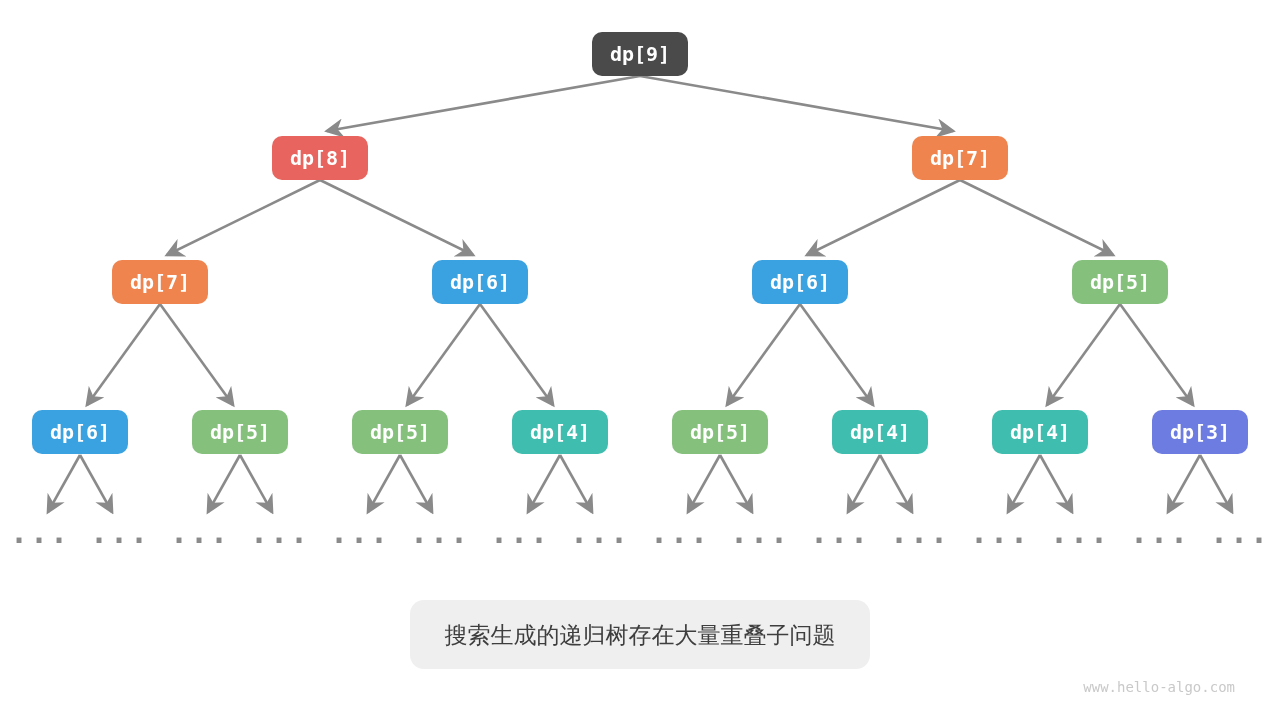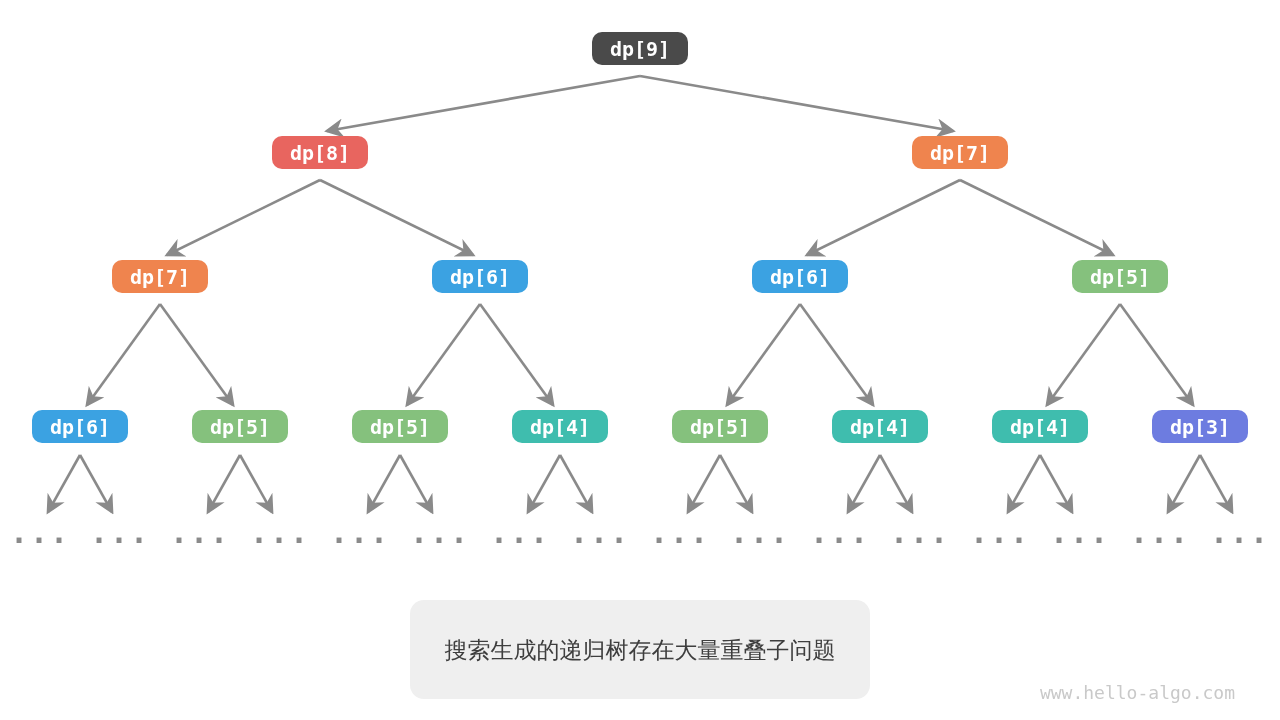--- a/index.html
+++ b/index.html
@@ -17,21 +17,21 @@
   }
   #edges-svg {
     position: absolute;
     left: 0; top: 0;
     width: 1280px;
     height: 720px;
   }
   .node {
     position: absolute;
     width: 96px;
-    height: 33px;
+    height: 44px;
     border-radius: 10px;
     display: flex;
     align-items: center;
     justify-content: center;
     color: #ffffff;
     font-family: "DejaVu Sans Mono", monospace;
     font-size: 20px;
     font-weight: 600;
     letter-spacing: 0px;
     box-sizing: border-box;
@@ -47,39 +47,39 @@
     font-size: 30px;
     font-weight: bold;
     letter-spacing: 2px;
     line-height: 10px;
   }
   .caption {
     position: absolute;
     left: 410px;
     top: 600px;
     width: 460px;
-    height: 99px;
+    height: 69px;
     background: #efefef;
     border-radius: 14px;
     display: flex;
     flex-direction: column;
     align-items: center;
     justify-content: center;
     color: #3e3e3e;
     font-size: 23px;
     line-height: 34px;
     text-align: center;
   }
   .watermark {
     position: absolute;
     right: 45px;
-    bottom: 17px;
+    bottom: 25px;
     color: #c9c9c9;
     font-family: "DejaVu Sans Mono", monospace;
-    font-size: 18px;
+    font-size: 14px;
   }
 </style>
 </head>
 <body>
 
 <div id="stage">
 
   <svg id="edges-svg" viewBox="0 0 1280 720" xmlns="http://www.w3.org/2000/svg">
     <defs>
       <marker id="arrowhead" viewBox="0 0 10 10" refX="8.5" refY="5" markerWidth="7.5" markerHeight="7.5" orient="auto-start-reverse">

